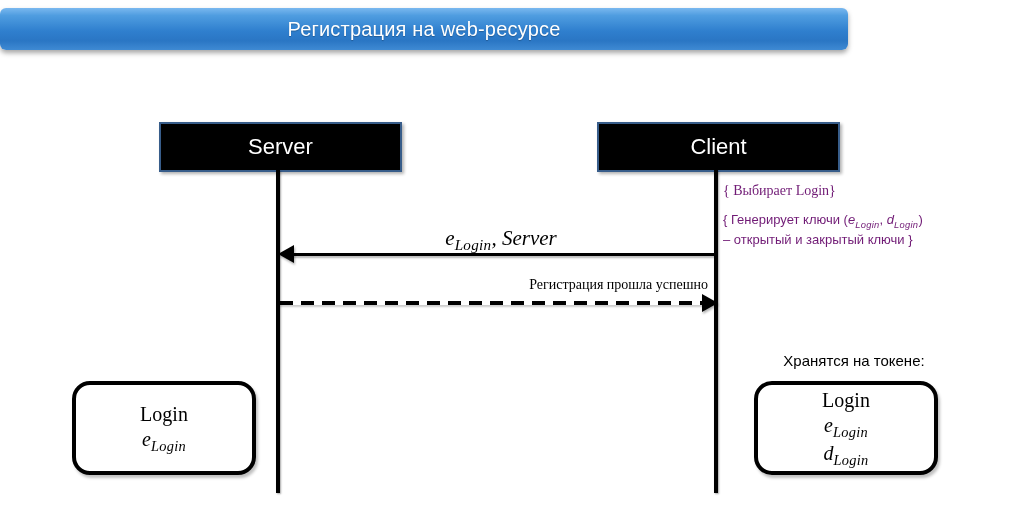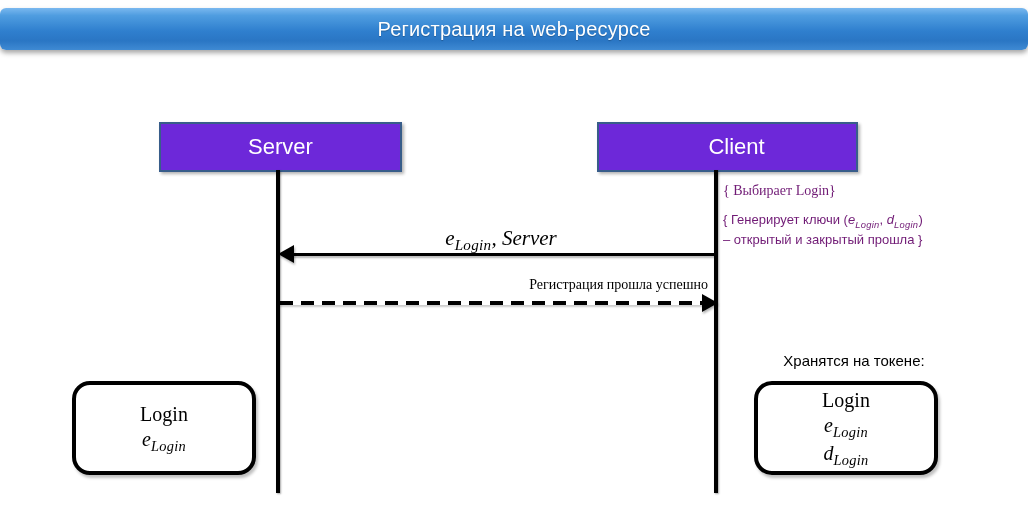--- a/index.html
+++ b/index.html
@@ -14,21 +14,21 @@
     overflow: hidden;
     font-family: "Liberation Sans", sans-serif;
     color: #000000;
   }
 
   
   .banner {
     position: absolute;
     left: 0;
     top: 8px;
-    width: 1028px;
+    width: 848px;
     height: 42px;
     border-radius: 6px;
     background: linear-gradient(to bottom,
                 #7ab8ef 0%,
                 #4f9de0 18%,
                 #2f7fce 55%,
                 #2a76c4 78%,
                 #3f8ad3 100%);
     box-shadow: 0 3px 5px rgba(0,0,0,0.35);
     display: flex;
@@ -40,34 +40,34 @@
     font-size: 20px;
     font-family: "Liberation Sans", sans-serif;
     letter-spacing: 0.2px;
     text-shadow: 0 1px 1px rgba(0,0,0,0.25);
   }
 
   
   .lifeline-box {
     position: absolute;
     height: 46px;
-    background: #6d28d9;
+    background: #000000;
     border: 2px solid #385d8a;
     display: flex;
     align-items: center;
     justify-content: center;
     box-shadow: 2px 2px 3px rgba(0,0,0,0.30);
   }
   .lifeline-box span {
     color: #ffffff;
     font-size: 22px;
     font-family: "Liberation Sans", sans-serif;
   }
   #box-server { left: 159px; top: 122px; width: 239px; }
-  #box-client { left: 597px; top: 122px; width: 239px; padding-left: 18px; }
+  #box-client { left: 597px; top: 122px; width: 239px; }
 
   
   .lifeline {
     position: absolute;
     width: 4px;
     background: #000000;
     box-shadow: 1px 1px 2px rgba(0,0,0,0.35);
   }
   #lifeline-server { left: 276px; top: 170px; height: 323px; }
   #lifeline-client { left: 714px; top: 170px; height: 323px; }
@@ -204,21 +204,21 @@
   <span>Client</span>
 </div>
 
 <div class="lifeline" id="lifeline-server"></div>
 <div class="lifeline" id="lifeline-client"></div>
 
 <div class="note" id="note-choose-login">{ Выбирает Login}</div>
 
 <div class="note" id="note-generate">
   <span>{ Генерирует ключи (</span><i>e</i><span class="sub">Login</span><span>, </span><i>d</i><span class="sub">Login</span><span>)</span>
-  <span class="row2">– открытый и закрытый прошла }</span>
+  <span class="row2">– открытый и закрытый ключи }</span>
 </div>
 
 <div class="msg-label" id="msg1-label">
   <i>e</i><span class="sub">Login</span><span>, Server</span>
 </div>
 <div class="msg-line" id="msg1-line"></div>
 <div class="arrowhead" id="msg1-arrow"></div>
 
 <div class="msg-label" id="msg2-label">Регистрация прошла успешно</div>
 <div class="msg-line-dashed"></div>

